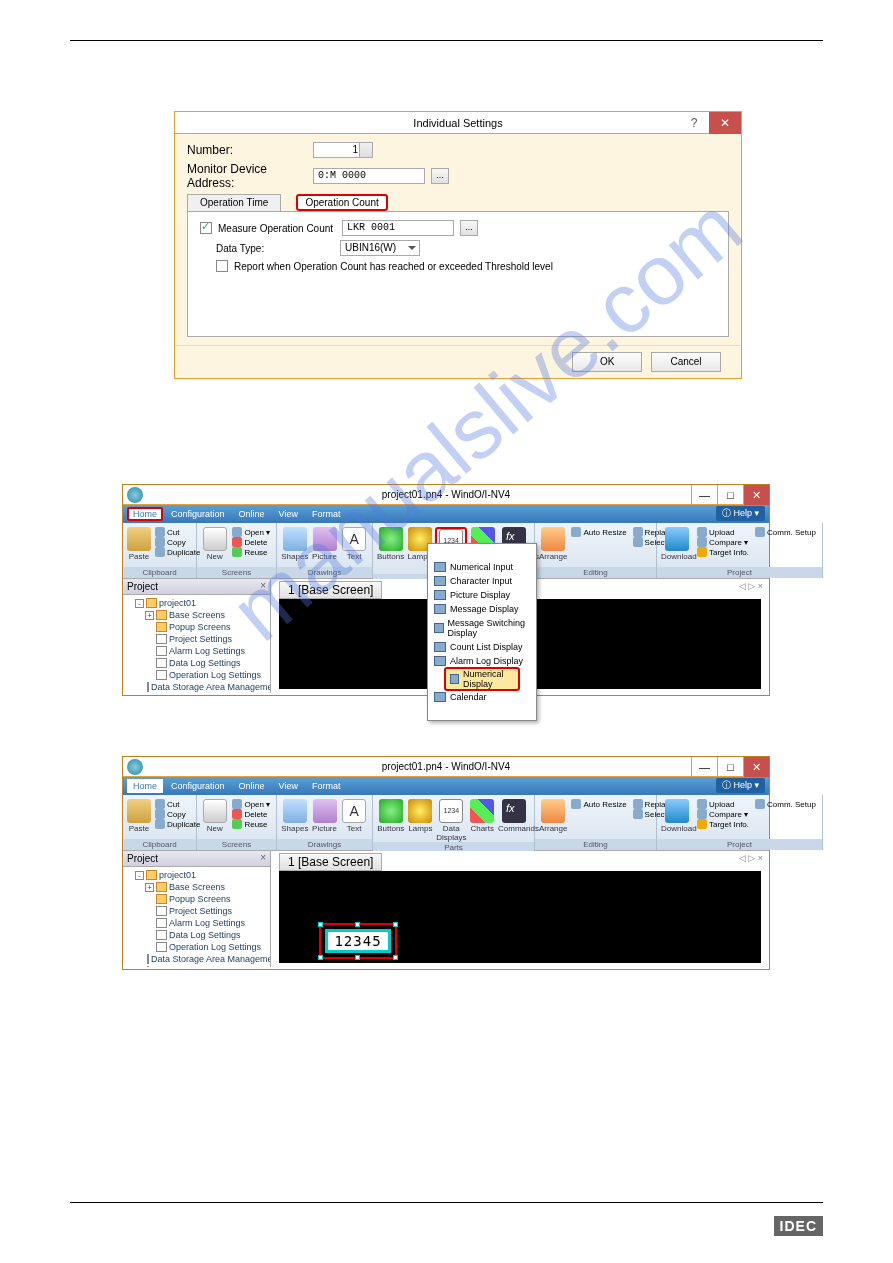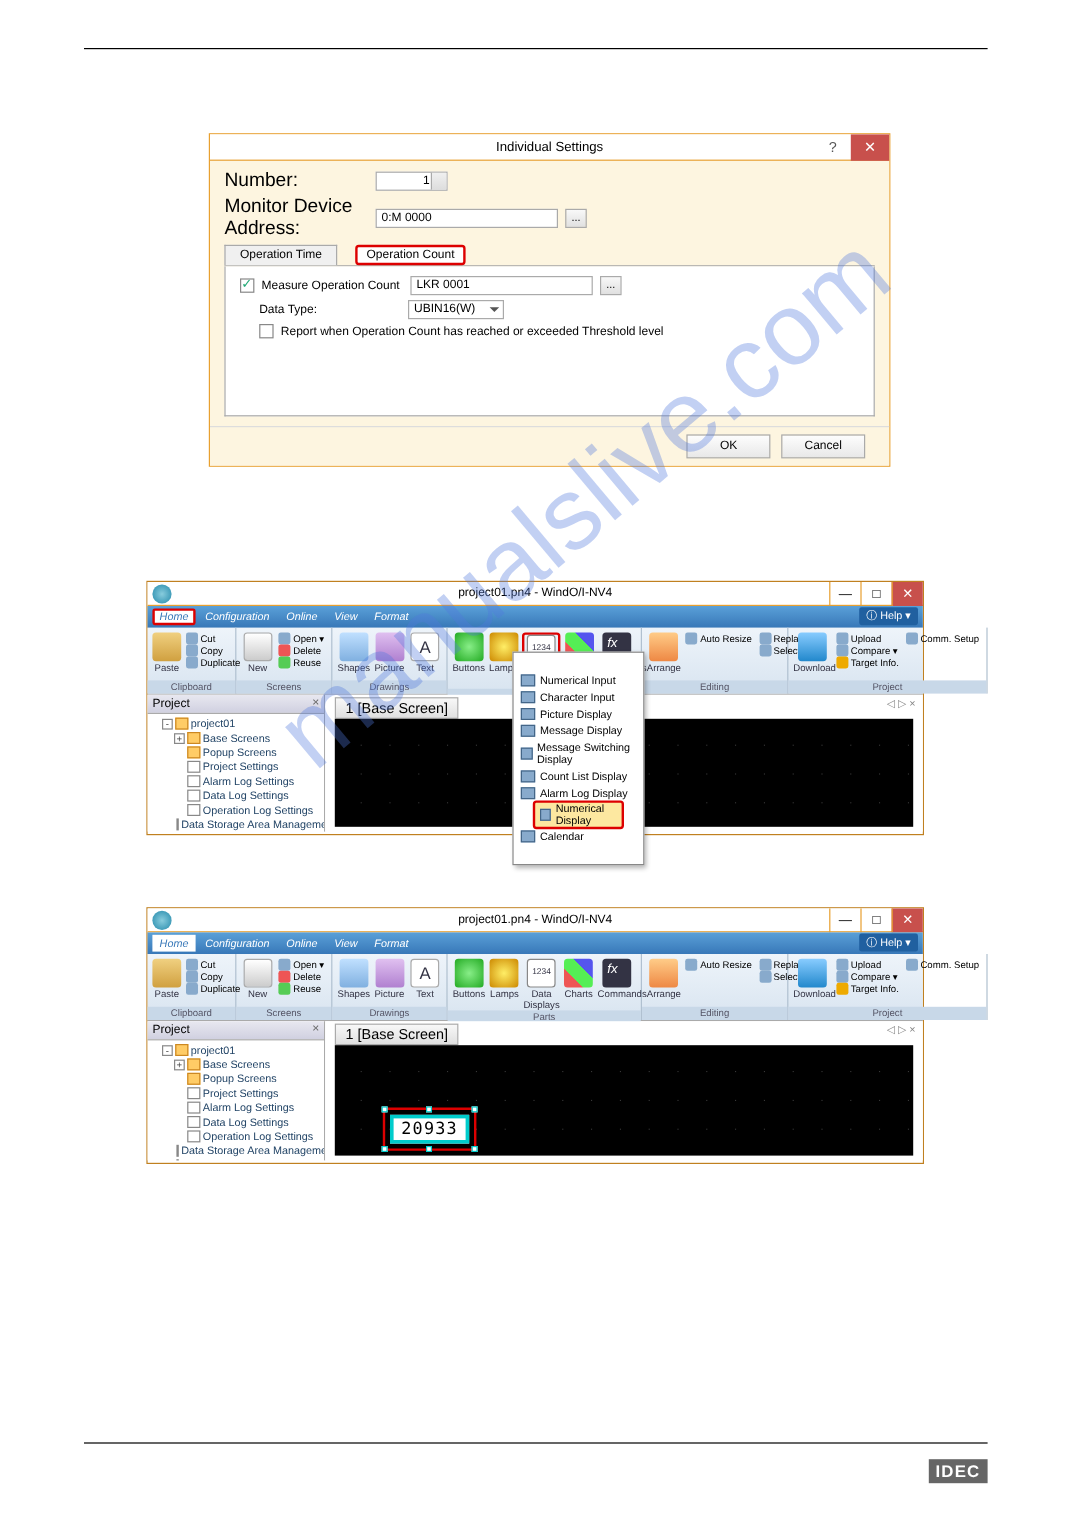--- a/index.html
+++ b/index.html
@@ -9,25 +9,25 @@
 .footer-logo { position: absolute; bottom: 27px; right: 70px; font-weight: bold; font-size: 14px; background: #666; color: #fff; padding: 2px 6px; letter-spacing: 1px; }
 .watermark { position: absolute; top: 370px; left: 170px; font-size: 85px; color: rgba(80,120,220,0.35); transform: rotate(-40deg); pointer-events: none; z-index: 100; font-family: Arial; }
 
 
 .dialog1 { position: absolute; top: 111px; left: 174px; width: 568px; border: 1px solid #e8a030; background: #fff; }
 .dialog1-title { background: #fff; border-bottom: 1px solid #e8a030; height: 22px; position: relative; text-align: center; line-height: 22px; font-size: 11px; }
 .close-x { position: absolute; right: 0; top: 0; width: 32px; height: 22px; background: #c8504c; color: #fff; text-align: center; line-height: 22px; font-size: 12px; }
 .help-q { position: absolute; right: 36px; top: 0; width: 22px; height: 22px; text-align: center; line-height: 22px; color: #555; font-size: 12px; }
 .dialog1-body { background: #fdf5e0; padding: 8px 12px; }
 .row { display: flex; align-items: center; margin-bottom: 4px; gap: 6px; }
-.lbl { width: 120px; font-size: 16px; }
+.lbl { width: 120px; font-size: 12px; }
 .spinbox { width: 60px; height: 16px; border: 1px solid #aaa; background: #fff; text-align: right; padding-right: 14px; font-size: 10px; line-height: 14px; position: relative; }
 .spinbox::after { content: ""; position: absolute; right: 0; top: 0; width: 12px; height: 14px; border-left: 1px solid #aaa; background: linear-gradient(#f0f0f0,#ddd); }
 .txt { height: 16px; border: 1px solid #aaa; background: #fff; padding: 0 4px; font-size: 10px; line-height: 14px; }
-.w140 { width: 152px; } .w80 { width: 80px; }
+.w140 { width: 112px; font-family: Liberation Mono, monospace; } .w80 { width: 80px; }
 .dotbtn { width: 18px; height: 16px; border: 1px solid #aaa; background: linear-gradient(#f8f8f8,#e0e0e0); text-align: center; font-size: 9px; line-height: 13px; }
 .tabs { display: flex; border-bottom: 1px solid #aaa; margin-top: 4px; }
 .tab { padding: 2px 12px; font-size: 10px; border: 1px solid #aaa; border-bottom: none; background: #f0f0f0; margin-right: -1px; }
 .tab.active { background: #fff; border: 2px solid #d00; border-radius: 3px; padding: 1px 7px; margin-left: 16px; }
 .tabpanel { background: #fff; border: 1px solid #aaa; border-top: none; padding: 8px 12px 60px; }
 .chk { width: 12px; height: 12px; border: 1px solid #888; background: #fff; display: inline-block; position: relative; vertical-align: middle; }
 .chk.on::after { content: "✓"; position: absolute; top: -3px; left: 0; font-size: 11px; color: #2a7; }
 .combo { position: relative; }
 .combo::after { content: ""; position: absolute; right: 3px; top: 5px; border: 4px solid transparent; border-top-color: #555; }
 .dlg-btns { background: #fdf5e0; padding: 6px 20px; text-align: right; border-top: 1px solid #ddd; }
@@ -36,21 +36,21 @@
 
 .appwin { position: absolute; border: 1px solid #c08020; background: #fff; }
 .appwin.w2 { top: 484px; left: 122px; width: 648px; height: 212px; }
 .appwin.w3 { top: 756px; left: 122px; width: 648px; height: 214px; }
 .titlebar { height: 20px; background: #fff; border-bottom: 1px solid #e8a030; position: relative; text-align: center; line-height: 20px; font-size: 10px; }
 .titlebar .winbtns { position: absolute; right: 0; top: 0; display: flex; }
 .winbtn { width: 26px; height: 20px; border-left: 1px solid #e8a030; text-align: center; line-height: 20px; font-size: 11px; }
 .winbtn.red { background: #c8504c; color: #fff; }
 .appicon { position: absolute; left: 4px; top: 2px; width: 16px; height: 16px; border-radius: 50%; background: radial-gradient(#8cd, #28a); }
 .menubar { height: 18px; background: linear-gradient(#5aa0d8,#3878b8); display: flex; align-items: center; padding: 0 4px; gap: 2px; font-size: 9px; color: #fff; position: relative; }
-.menuitem { padding: 2px 6px; font-style: italic; }
+.menuitem { padding: 2px 6px; }
 .menuitem.active { background: #fff; color: #3878b8; border: 2px solid #d00; border-radius: 2px; padding: 0 4px; }
 .helpcorner { position: absolute; right: 4px; top: 1px; background: #2060a0; color: #fff; padding: 1px 6px; border-radius: 2px; font-size: 9px; }
 .ribbon { height: 56px; background: linear-gradient(#eef4fa,#d8e4f0); display: flex; border-bottom: 1px solid #aaa; }
 .ribgroup { border-right: 1px solid #b0c0d0; padding: 2px 4px 0; position: relative; display: flex; flex-direction: column; justify-content: space-between; }
 .ribgroup-label { font-size: 8px; text-align: center; color: #556; background: #c8d8e8; padding: 1px 0; margin: 0 -4px; }
 .ribrow { display: flex; gap: 2px; flex: 1; align-items: flex-start; padding-top: 2px; }
 .bigbtn { width: 32px; text-align: center; font-size: 8px; color: #334; }
 .bigbtn .ico { width: 24px; height: 24px; margin: 0 auto 1px; border-radius: 3px; }
 .smallcol { display: flex; flex-direction: column; gap: 0; font-size: 8px; }
 .smallitem { display: flex; align-items: center; gap: 2px; padding: 0 2px; white-space: nowrap; }
@@ -529,21 +529,21 @@
             <span>Preventive Maintenance Settings</span>
           </div>
       </div>
     </div>
     <div class="canvas-area">
       <div class="canvas-tab">1 [Base Screen]</div>
       <div class="canvas-dropdn">◁ ▷ ×</div>
       <div class="canvas-black">
         <div class="canvas-dots"></div>
         <div class="numdisp-box">
-          <div class="numdisp-inner">20933</div>
+          <div class="numdisp-inner">12345</div>
           <div class="handle" style="top:-3px;left:-3px"></div>
           <div class="handle" style="top:-3px;right:-3px"></div>
           <div class="handle" style="bottom:-3px;left:-3px"></div>
           <div class="handle" style="bottom:-3px;right:-3px"></div>
           <div class="handle" style="top:-3px;left:50%;margin-left:-3px"></div>
           <div class="handle" style="bottom:-3px;left:50%;margin-left:-3px"></div>
         </div>
       </div>
     </div>
   </div>

